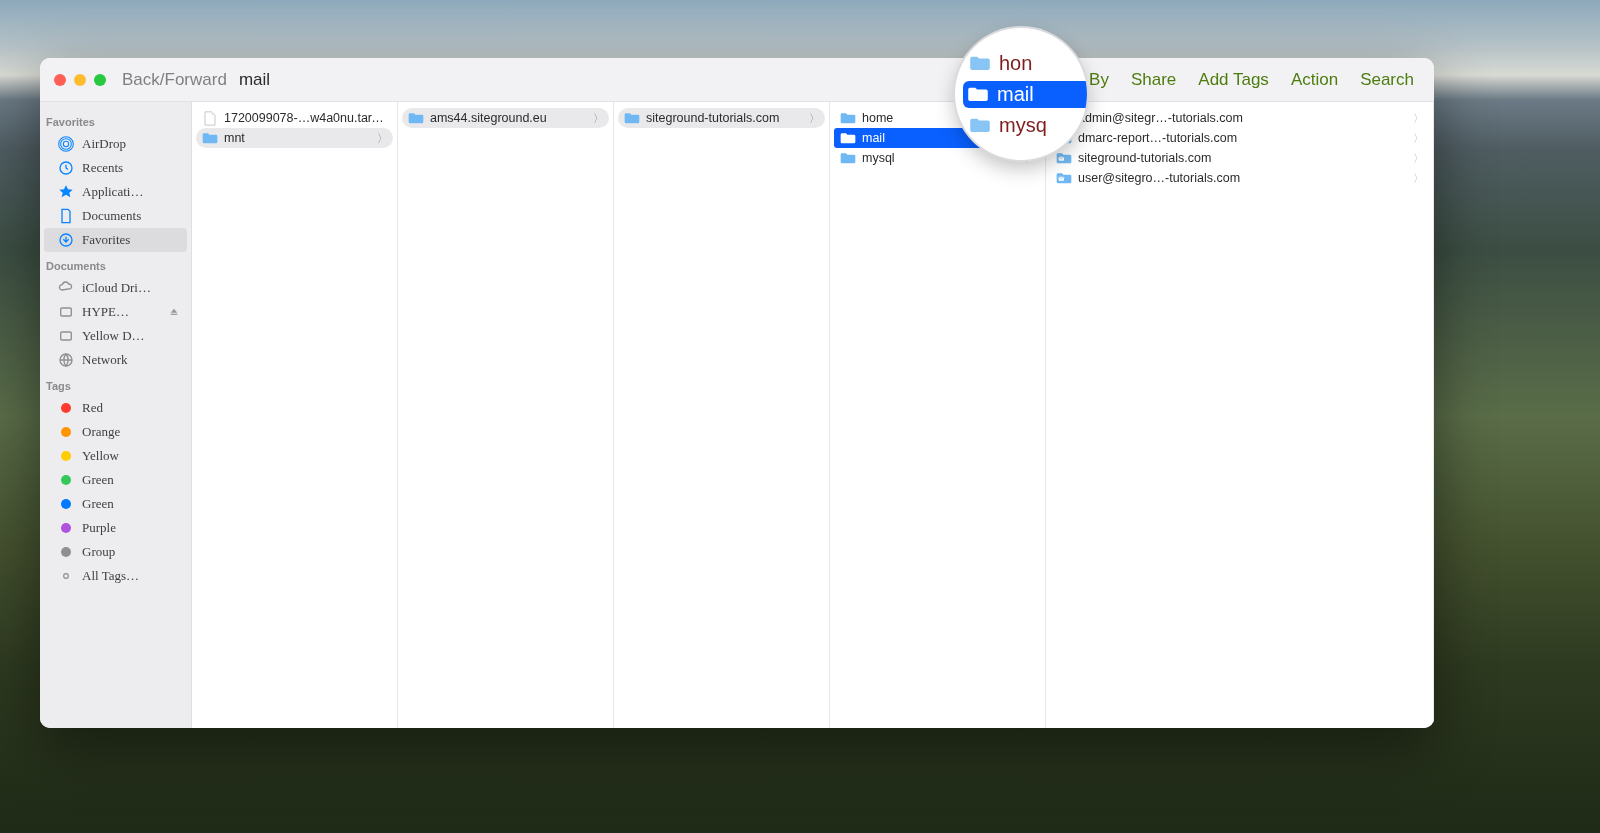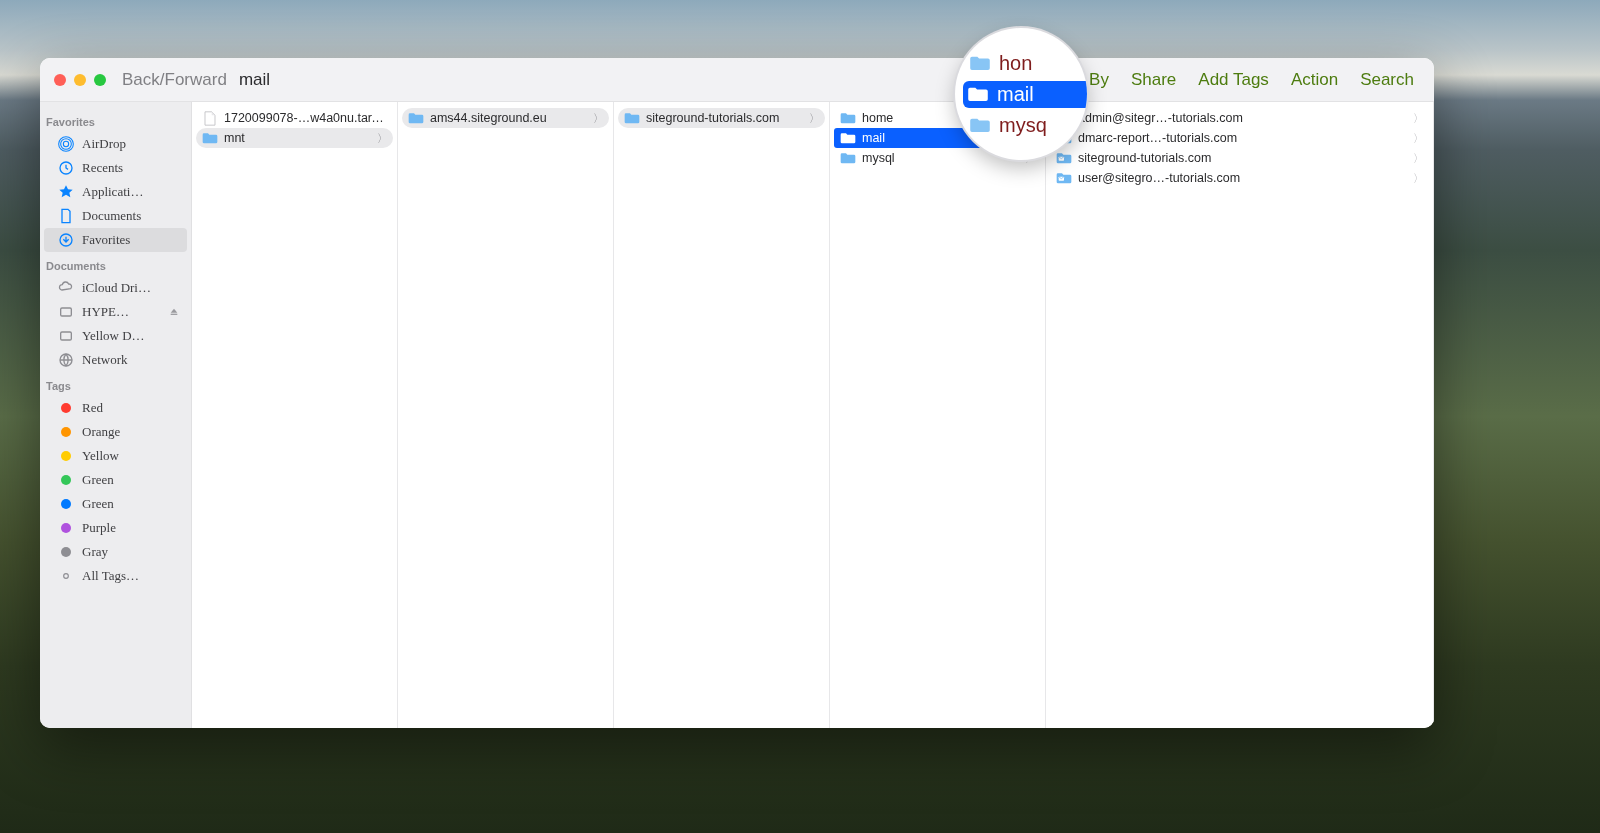--- a/index.html
+++ b/index.html
@@ -218,21 +218,21 @@
             <div class="sb-item">
               <span class="icon">
                 <span class="tag-dot" style="background:#af52de"></span>
               </span>
               <span class="sb-label">Purple</span>
             </div>
             <div class="sb-item">
               <span class="icon">
                 <span class="tag-dot" style="background:#8e8e93"></span>
               </span>
-              <span class="sb-label">Gray</span>
+              <span class="sb-label">Group</span>
             </div>
           </div>
         <div class="sb-item">
           <span class="icon">
             <svg width="14" height="14" viewBox="0 0 24 24" fill="none" stroke="#8e8e93" stroke-width="2">
                 <circle cx="12" cy="12" r="4"></circle>
               </svg>
           </span>
           <span class="sb-label">All Tags…</span>
         </div>

